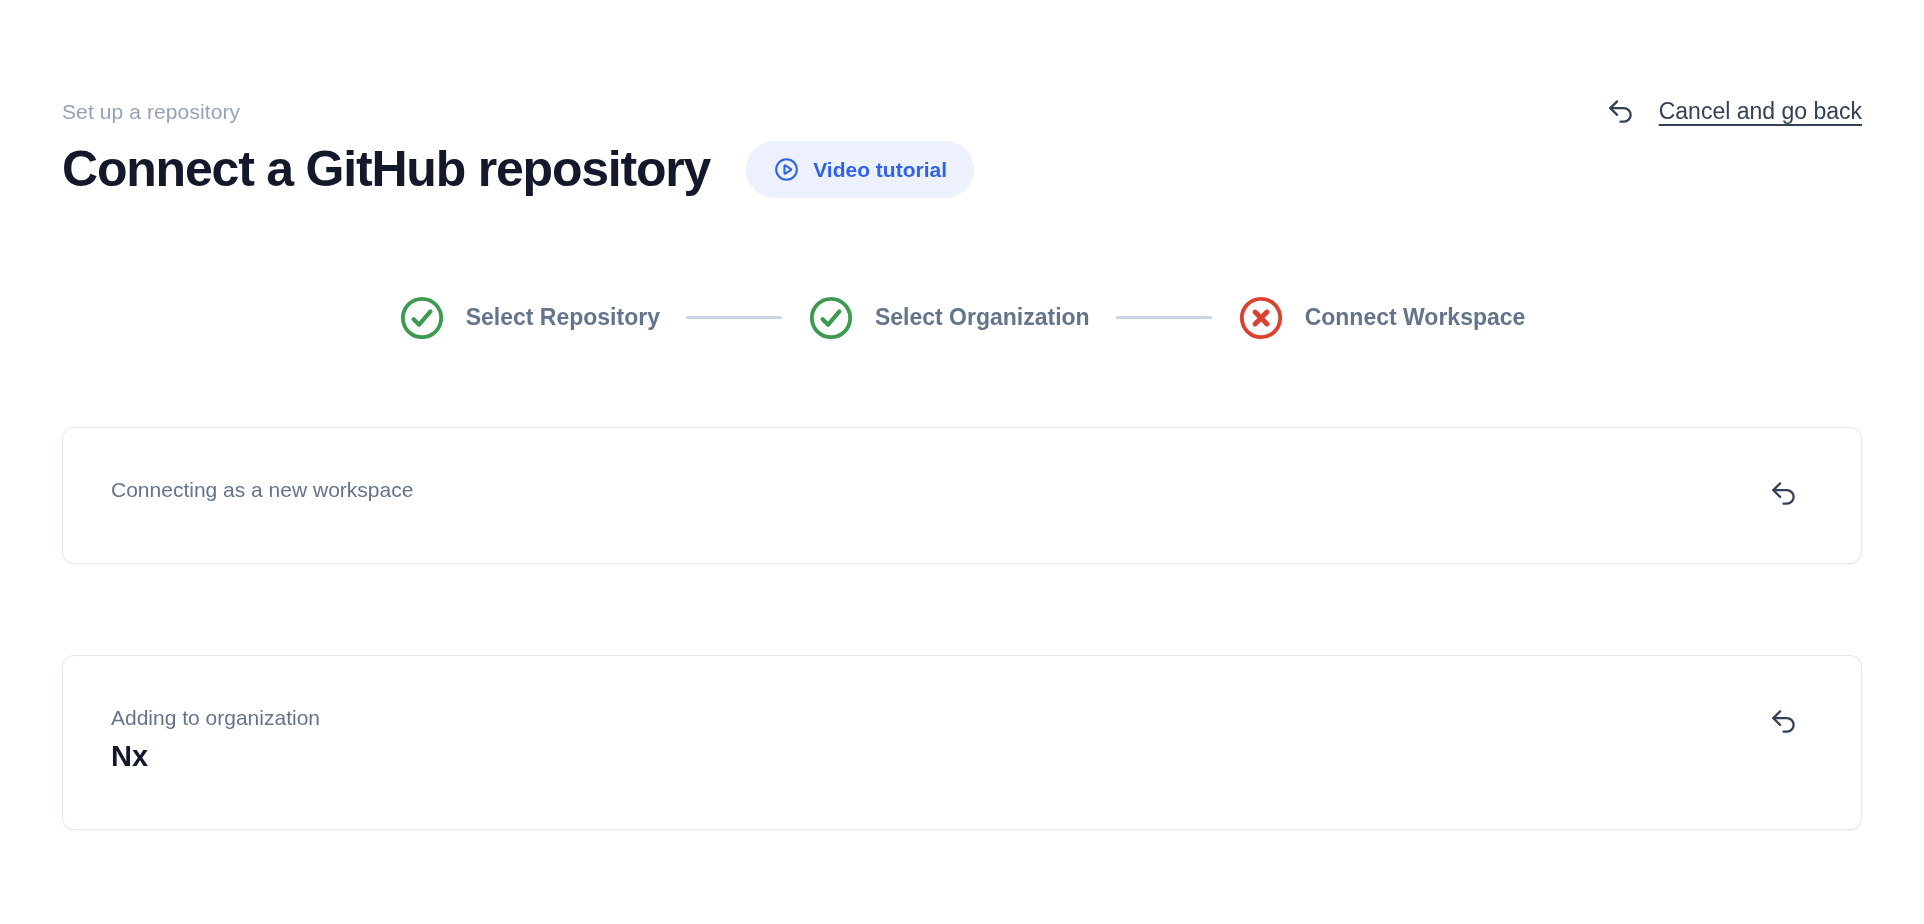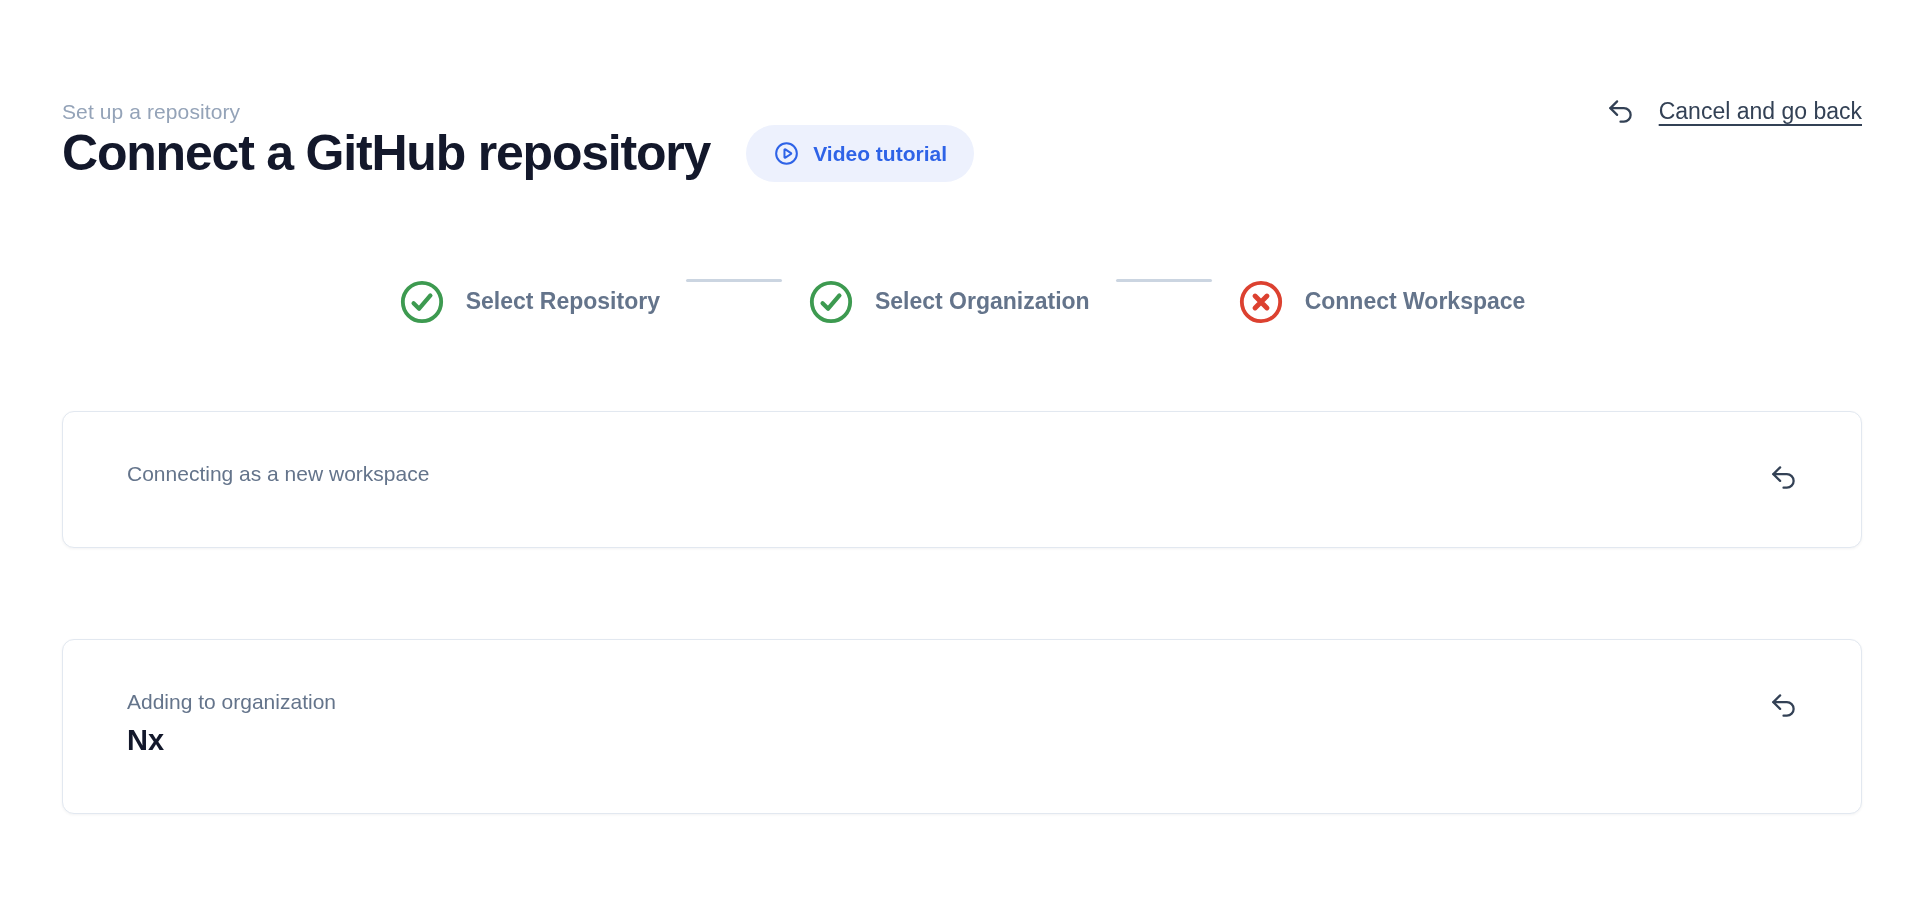--- a/index.html
+++ b/index.html
@@ -20,49 +20,49 @@
     color: #334155; font-size: 23px; text-decoration: none; cursor: pointer;
   }
   .link .link-label {
     text-decoration: underline;
     text-underline-offset: 5px;
     text-decoration-thickness: 1.5px;
   }
   .link svg { width: 27px; height: 27px; flex: 0 0 auto; }
 
   
-  .title-row { display: flex; align-items: flex-start; margin-top: 0; }
+  .title-row { display: flex; align-items: flex-start; margin-top: 16px; }
   h1 {
     font-size: 50px; font-weight: 800; color: #13182b;
     letter-spacing: -1.2px; line-height: 1.15;
   }
   .video-btn {
     margin-left: 36px;
     display: inline-flex; align-items: center; gap: 13px;
     background: #edf1fd; border: none; border-radius: 30px;
     padding: 15px 27px; cursor: pointer;
   }
   .video-btn svg { width: 27px; height: 27px; color: #2e63e7; }
   .video-btn .video-label { font-size: 21px; font-weight: 700; color: #2e63e7; font-family: inherit; }
 
   
-  .stepper { margin-top: 96px; display: flex; align-items: flex-start; justify-content: center; }
+  .stepper { margin-top: 96px; display: flex; align-items: center; justify-content: center; }
   .step { display: flex; align-items: center; }
   .step-icon { width: 46px; height: 46px; flex: 0 0 auto; display: block; }
   .step-label { margin-left: 21px; font-size: 23px; font-weight: 600; color: #64748b; white-space: nowrap; }
   .connector { width: 96px; height: 3px; background: #cbd5e1; border-radius: 2px; margin: 0 26px; }
   .icon-green { color: #3d9a50; }
   .icon-red { color: #dc4130; }
 
   
   .card {
     margin-top: 86px;
     border: 1px solid #e2e8f0; border-radius: 12px; background: #fff;
     box-shadow: 0 1px 3px rgba(15,23,42,.05);
-    padding: 50px 64px 56px 64px;
+    padding: 50px 64px 56px 48px;
     display: flex; justify-content: space-between; align-items: flex-start;
   }
   .card + .card { margin-top: 91px; }
   .card-label { font-size: 21px; color: #64748b; }
   .card-value { margin-top: 10px; font-size: 29px; color: #13182b; font-weight: 700; }
   .card-value .value-prefix { font-weight: 500; color: #1e293b; }
   .card .link { margin-top: 2px; }
 </style>
 </head>
 <body>

